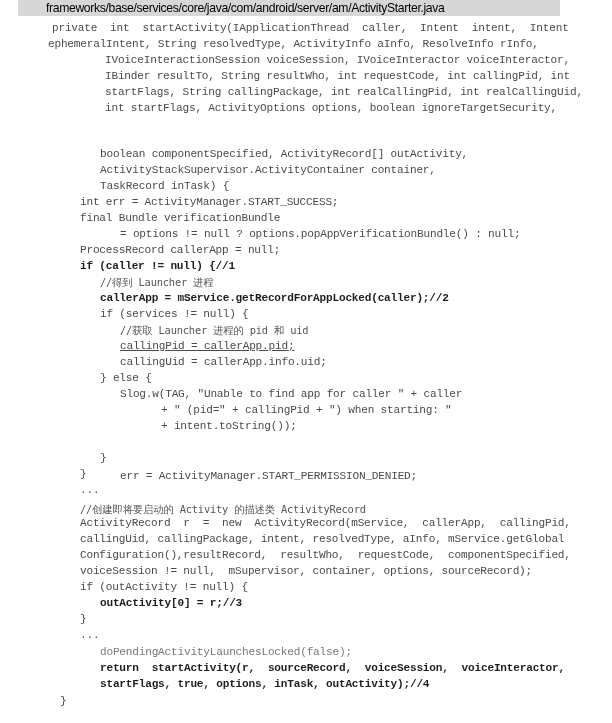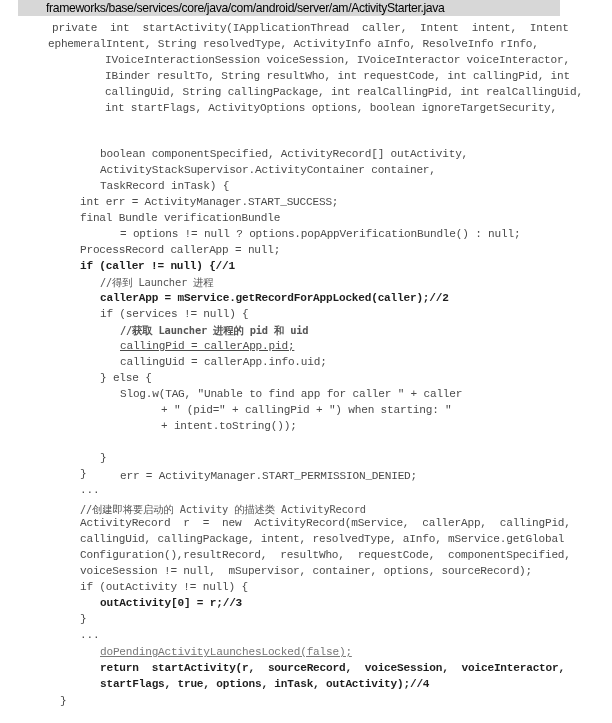--- a/index.html
+++ b/index.html
@@ -62,51 +62,51 @@
 
 <div class="file-header">
   <span class="file-path">frameworks/base/services/core/java/com/android/server/am/ActivityStarter.java</span>
 </div>
 
 <div class="code">
   <div class="line" style="left:52px;top:21px;width:505px;text-align:justify;text-align-last:justify;">private  int  startActivity(IApplicationThread  caller,  Intent  intent,  Intent</div>
   <div class="line" style="left:48px;top:37px;">ephemeralIntent, String resolvedType, ActivityInfo aInfo, ResolveInfo rInfo,</div>
   <div class="line" style="left:105px;top:53px;">IVoiceInteractionSession voiceSession, IVoiceInteractor voiceInteractor,</div>
   <div class="line" style="left:105px;top:69px;">IBinder resultTo, String resultWho, int requestCode, int callingPid, int</div>
-  <div class="line" style="left:105px;top:85px;">callingUid, String callingPackage, int realCallingPid, int realCallingUid,</div>
+  <div class="line" style="left:105px;top:85px;">startFlags, String callingPackage, int realCallingPid, int realCallingUid,</div>
   <div class="line" style="left:105px;top:101px;">int startFlags, ActivityOptions options, boolean ignoreTargetSecurity,</div>
 
   <div class="line" style="left:100px;top:147px;">boolean componentSpecified, ActivityRecord[] outActivity,</div>
   <div class="line" style="left:100px;top:163px;">ActivityStackSupervisor.ActivityContainer container,</div>
   <div class="line" style="left:100px;top:179px;">TaskRecord inTask) {</div>
   <div class="line" style="left:80px;top:195px;">int err = ActivityManager.START_SUCCESS;</div>
   <div class="line" style="left:80px;top:211px;">final Bundle verificationBundle</div>
   <div class="line" style="left:120px;top:227px;">= options != null ? options.popAppVerificationBundle() : null;</div>
   <div class="line" style="left:80px;top:243px;">ProcessRecord callerApp = null;</div>
   <div class="line bold" style="left:80px;top:259px;">if (caller != null) {//1</div>
   <div class="line comment" style="left:100px;top:275px;">//得到 Launcher 进程</div>
   <div class="line bold" style="left:100px;top:291px;">callerApp = mService.getRecordForAppLocked(caller);//2</div>
   <div class="line" style="left:100px;top:307px;">if (services != null) {</div>
-  <div class="line comment" style="left:120px;top:323px;font-weight:bold;">//获取 Launcher 进程的 pid 和 uid</div>
+  <div class="line comment" style="left:120px;top:323px;">//获取 Launcher 进程的 pid 和 uid</div>
   <div class="line" style="left:120px;top:339px;text-decoration:underline;">callingPid = callerApp.pid;</div>
   <div class="line" style="left:120px;top:355px;">callingUid = callerApp.info.uid;</div>
   <div class="line" style="left:100px;top:371px;">} else {</div>
   <div class="line" style="left:120px;top:387px;">Slog.w(TAG, "Unable to find app for caller " + caller</div>
   <div class="line" style="left:161px;top:403px;">+ " (pid=" + callingPid + ") when starting: "</div>
   <div class="line" style="left:161px;top:419px;">+ intent.toString());</div>
   <div class="line" style="left:120px;top:435px;margin-top:34px;">err = ActivityManager.START_PERMISSION_DENIED;</div>
   <div class="line" style="left:100px;top:451px;">}</div>
   <div class="line" style="left:80px;top:467px;">}</div>
   <div class="line" style="left:80px;top:483px;">...</div>
   <div class="line comment" style="left:80px;top:502px;text-align:center;">//创建即将要启动的 Activity 的描述类 ActivityRecord</div>
   <div class="line" style="left:80px;top:516px;width:478px;text-align:justify;text-align-last:justify;">ActivityRecord  r  =  new  ActivityRecord(mService,  callerApp,  callingPid,</div>
   <div class="line" style="left:80px;top:532px;">callingUid, callingPackage, intent, resolvedType, aInfo, mService.getGlobal</div>
   <div class="line" style="left:80px;top:548px;width:478px;text-align:justify;text-align-last:justify;">Configuration(),resultRecord,  resultWho,  requestCode,  componentSpecified,</div>
   <div class="line" style="left:80px;top:564px;">voiceSession != null,  mSupervisor, container, options, sourceRecord);</div>
   <div class="line" style="left:80px;top:580px;">if (outActivity != null) {</div>
   <div class="line bold" style="left:100px;top:596px;">outActivity[0] = r;//3</div>
   <div class="line" style="left:80px;top:612px;">}</div>
   <div class="line" style="left:80px;top:628px;">...</div>
-  <div class="line" style="left:100px;top:645px;color:#777;text-decoration:underline;">doPendingActivityLaunchesLocked(false);</div>
+  <div class="line" style="left:100px;top:645px;color:#777;">doPendingActivityLaunchesLocked(false);</div>
   <div class="line bold" style="left:100px;top:661px;width:458px;text-align:justify;text-align-last:justify;">return  startActivity(r,  sourceRecord,  voiceSession,  voiceInteractor,</div>
   <div class="line bold" style="left:100px;top:677px;">startFlags, true, options, inTask, outActivity);//4</div>
   <div class="line" style="left:60px;top:694px;">}</div>
 </div>
 
 </body></html>

